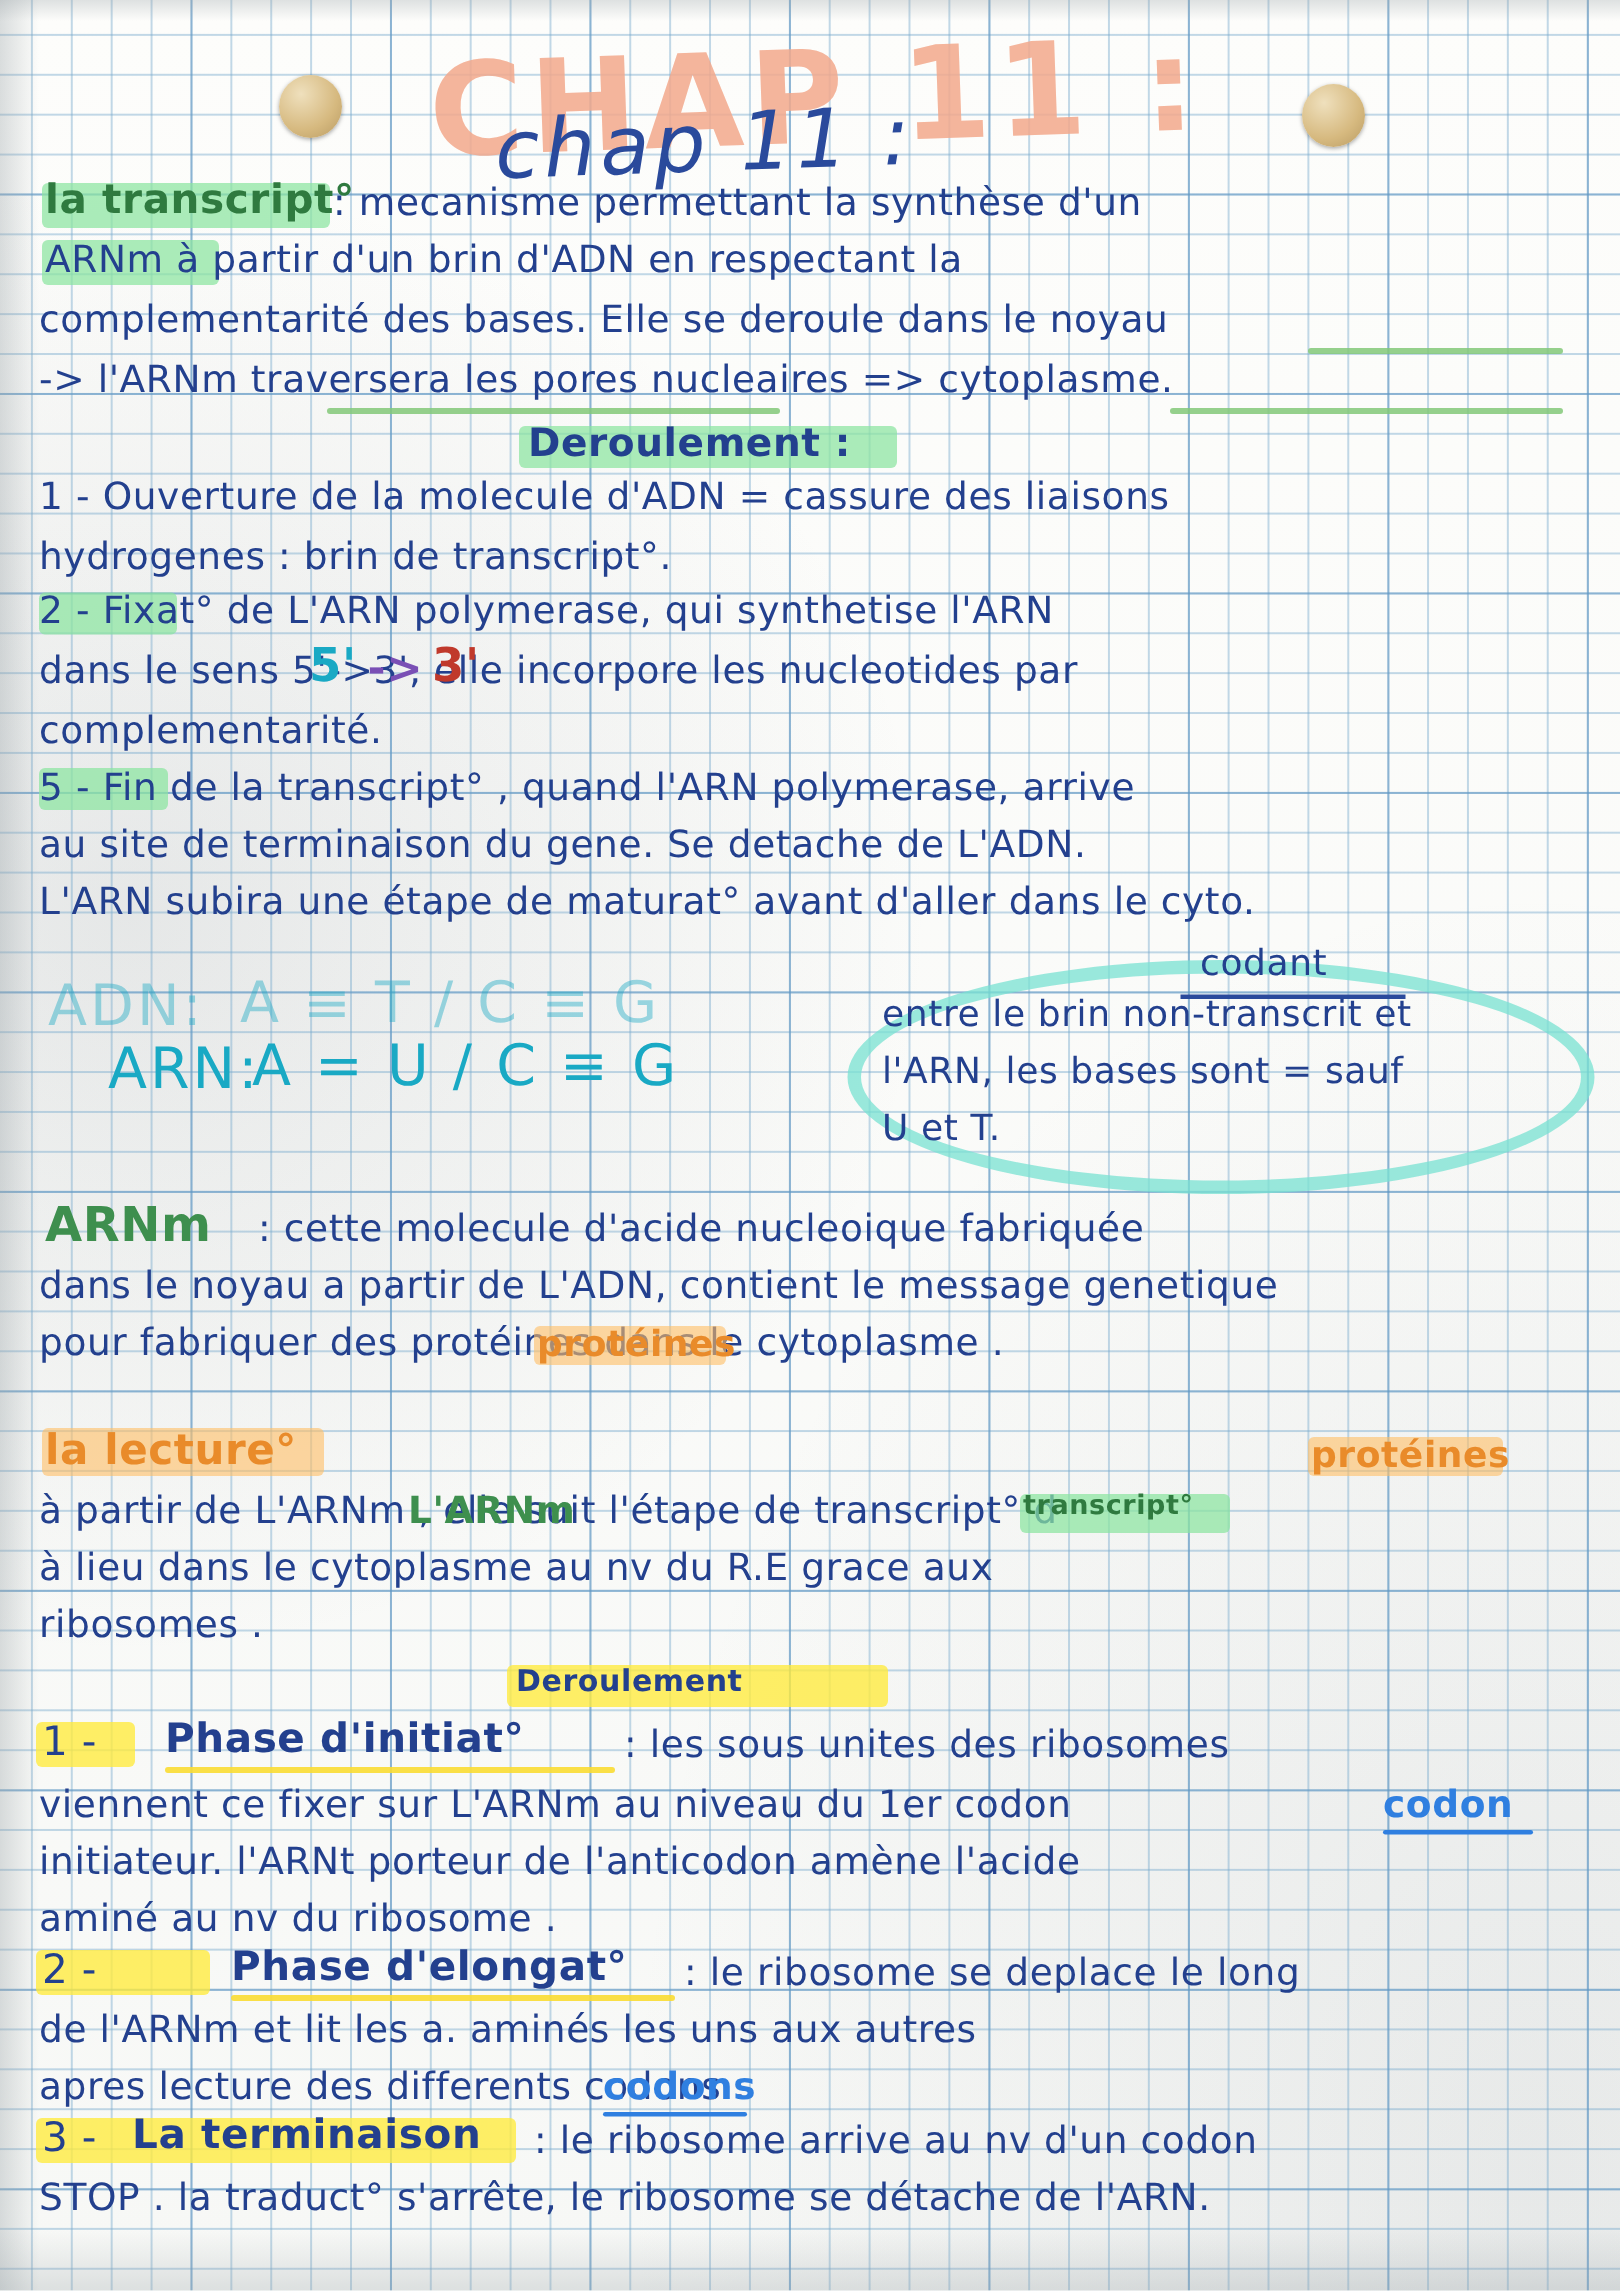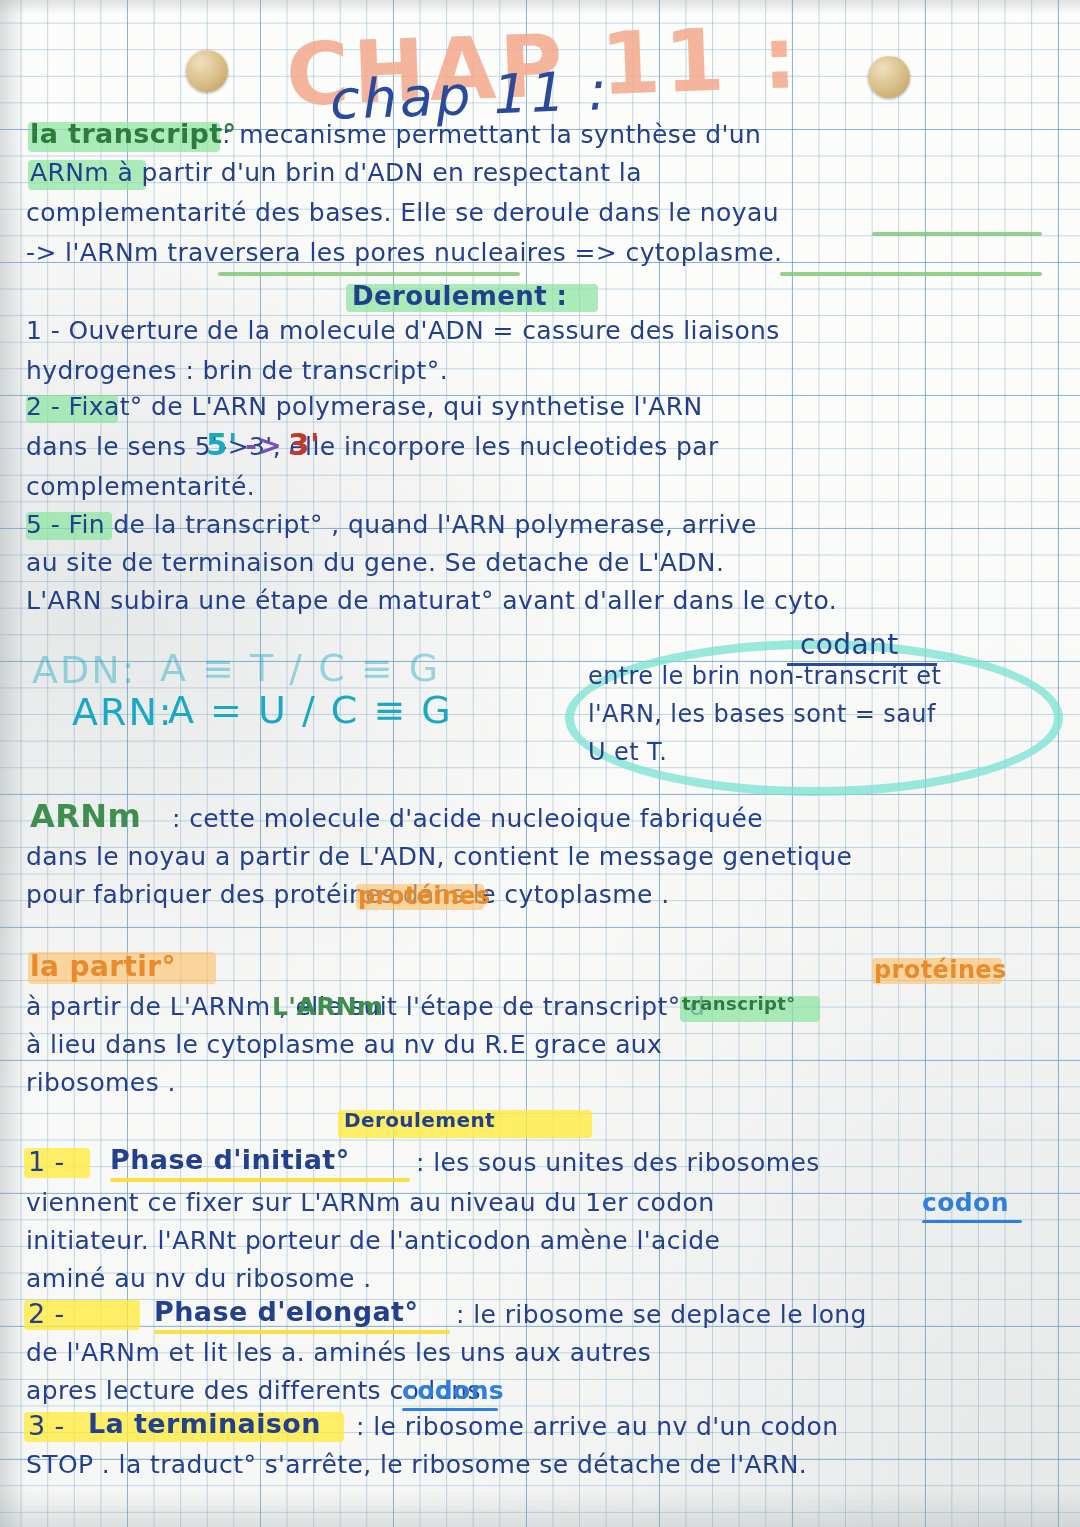--- a/index.html
+++ b/index.html
@@ -151,41 +151,41 @@
 
   <div class="hw" style="left:26px;top:474px;">complementarité.</div>
 
   <div class="hl hl-green" style="left:26px;top:512px;width:86px;height:28px;"></div>
   <div class="hw ontop" style="left:26px;top:512px;">5 - Fin de la transcript° , quand l'ARN polymerase, arrive</div>
   <div class="hw" style="left:26px;top:550px;">au site de terminaison du gene. Se detache de L'ADN.</div>
   <div class="hw" style="left:26px;top:588px;">L'ARN subira une étape de maturat° avant d'aller dans le cyto.</div>
 
   <div id="oval"></div>
   <div id="codant-bar"></div>
-  <div class="hw ontop" style="left:800px;top:630px;font-size:28px;">codant</div>
+  <div class="hw ontop" style="left:800px;top:630px;font-size:24px;">codant</div>
 
   <div class="hw teal fade bigletters" style="left:32px;top:650px;">ADN:</div>
   <div class="hw teal fade bigletters" style="left:160px;top:648px;text-align:center;">A ≡ T / C ≡ G</div>
 
   <div class="hw teal bigletters" style="left:40px;top:692px;margin-left:32px;">ARN:</div>
   <div class="hw teal bigletters" style="left:168px;top:690px;">A = U / C ≡ G</div>
 
   <div class="hw ontop" style="left:588px;top:664px;font-size:24px;">entre le brin non-transcrit et</div>
   <div class="hw ontop" style="left:588px;top:702px;font-size:24px;">l'ARN, les bases sont = sauf</div>
   <div class="hw ontop" style="left:588px;top:740px;font-size:24px;">U et T.</div>
 
   <div class="hw green" style="left:30px;top:800px;font-size:32px;font-weight:700;">ARNm</div>
   <div class="hw" style="left:172px;top:806px;">: cette molecule d'acide nucleoique fabriquée</div>
   <div class="hw" style="left:26px;top:882px;">pour fabriquer des protéines dans le cytoplasme .</div>
   <div class="hw" style="left:26px;top:844px;">dans le noyau a partir de L'ADN, contient le message genetique</div>
   <div class="hl hl-orange" style="left:356px;top:884px;width:128px;height:26px;"></div>
   <div class="hw orange ontop" style="left:358px;top:884px;font-size:24px;font-weight:700;">protéines</div>
 
   <div class="hl hl-orange" style="left:28px;top:952px;width:188px;height:32px;"></div>
-  <div class="hw orange ontop" style="left:30px;top:952px;font-size:28px;font-weight:700;">la partir°</div>
+  <div class="hw orange ontop" style="left:30px;top:952px;font-size:28px;font-weight:700;">la lecture°</div>
   <div class="hl hl-orange" style="left:872px;top:958px;width:130px;height:26px;"></div>
   <div class="hw orange ontop" style="left:874px;top:958px;font-size:24px;font-weight:700;">protéines</div>
 
   <div class="hw" style="left:26px;top:994px;">à partir de L'ARNm , elle suit l'étape de transcript° d</div>
   <div class="hw green ontop" style="left:240px;top:994px;font-size:25px;font-weight:700;padding-left:32px;">L'ARNm</div>
   <div class="hl hl-green" style="left:680px;top:996px;width:140px;height:26px;"></div>
   <div class="hw greendark ontop" style="left:682px;top:994px;font-size:18px;font-weight:700;">transcript°</div>
 
   <div class="hw" style="left:26px;top:1032px;">à lieu dans le cytoplasme au nv du R.E grace aux</div>
   <div class="hw" style="left:26px;top:1070px;">ribosomes .</div>

